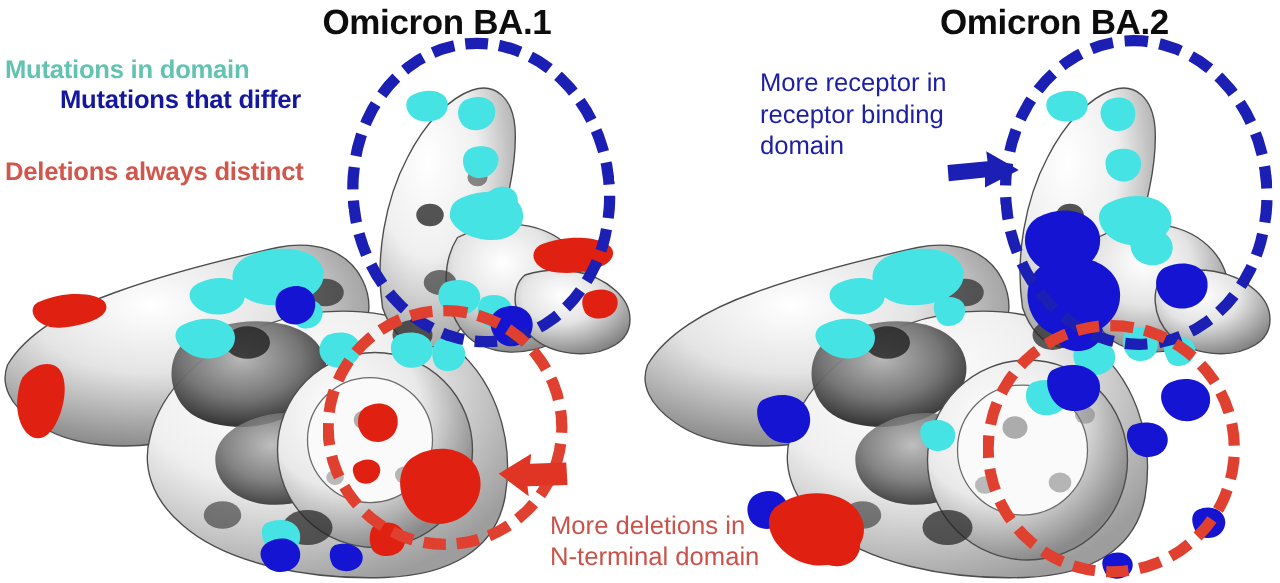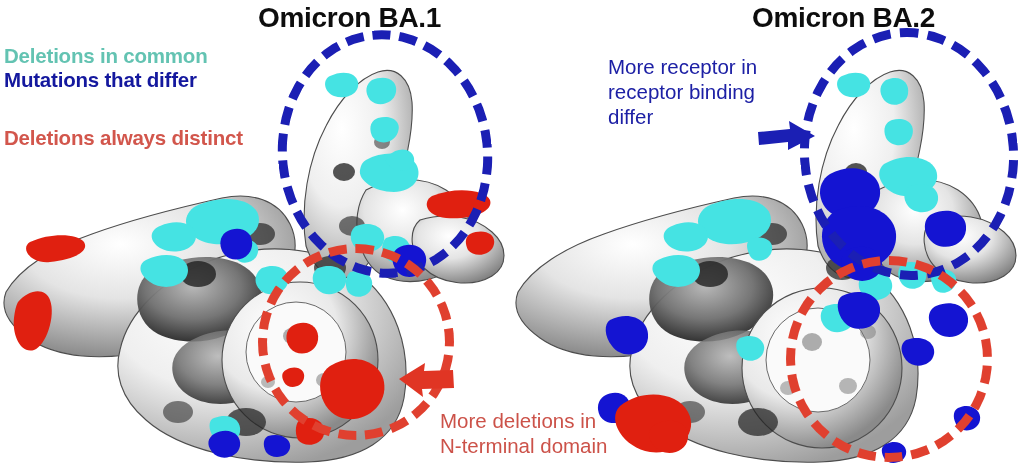--- a/index.html
+++ b/index.html
@@ -33,21 +33,21 @@
     left:4px; top:44px;
     line-height:1.16;
   }
   .legend-row{
     font-weight:bold;
     font-size:20.5px;
     letter-spacing:-0.2px;
     white-space:nowrap;
   }
   .legend-common{ color:#63c3b2; }
-  .legend-differ{ color:#14189e; }
+  .legend-differ{ color:#14189e;margin-left:44px; }
   .legend-deletions{ color:#d2564c;margin-top:34px; }
 
   
   .callout{
     position:absolute;
     font-size:20.5px;
     line-height:1.22;
     white-space:nowrap;
   }
   #callout-rbd{
@@ -310,29 +310,29 @@
 
   <div class="dashring ring-blue" id="ring-blue-left"></div>
   <div class="dashring ring-red" id="ring-red-left"></div>
   <div class="dashring ring-blue" id="ring-blue-right"></div>
   <div class="dashring ring-red" id="ring-red-right"></div>
 
   <div class="panel-title" id="title-left">Omicron BA.1</div>
   <div class="panel-title" id="title-right">Omicron BA.2</div>
 
   <div id="legend">
-    <div class="legend-row legend-common">Deletions in common</div>
+    <div class="legend-row legend-common">Mutations in domain</div>
     <div class="legend-row legend-differ">Mutations that differ</div>
     <div class="legend-row legend-deletions">Deletions always distinct</div>
   </div>
 
   <div class="callout" id="callout-rbd">
     <div>More receptor in</div>
     <div>receptor binding</div>
-    <div>differ</div>
+    <div>domain</div>
   </div>
 
   <div class="arrow" id="arrow-rbd">
     <svg width="62" height="36" viewBox="0 0 62 36" aria-hidden="true">
       <path d="M2 12 L34 9 L33 1 L59 16 L32 30 L32 22 L3 25 Z" fill="#1b1fb4"></path>
     </svg>
   </div>
 
   <div class="callout" id="callout-ntd">
     <div>More deletions in</div>

